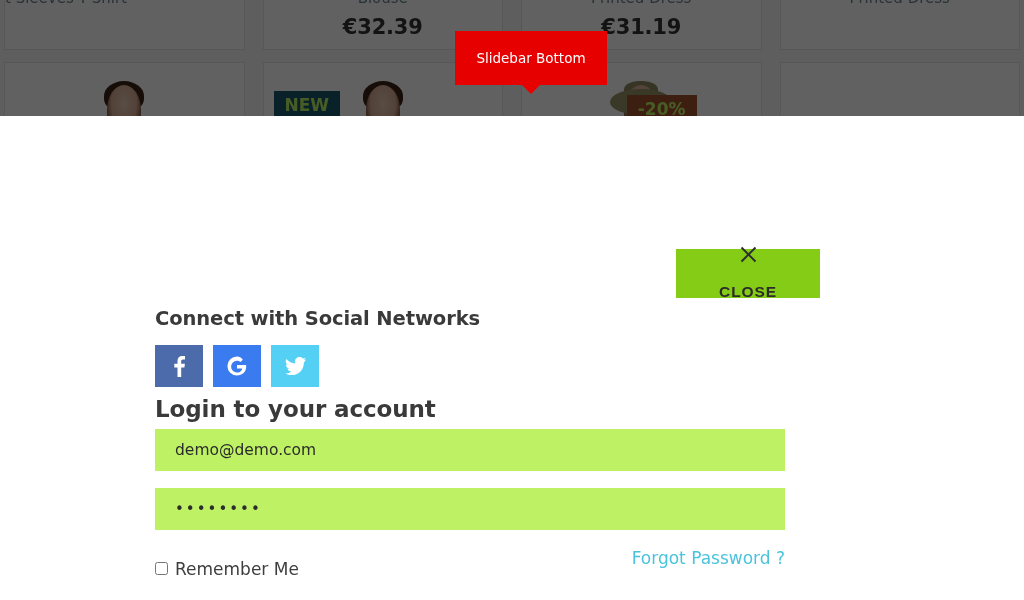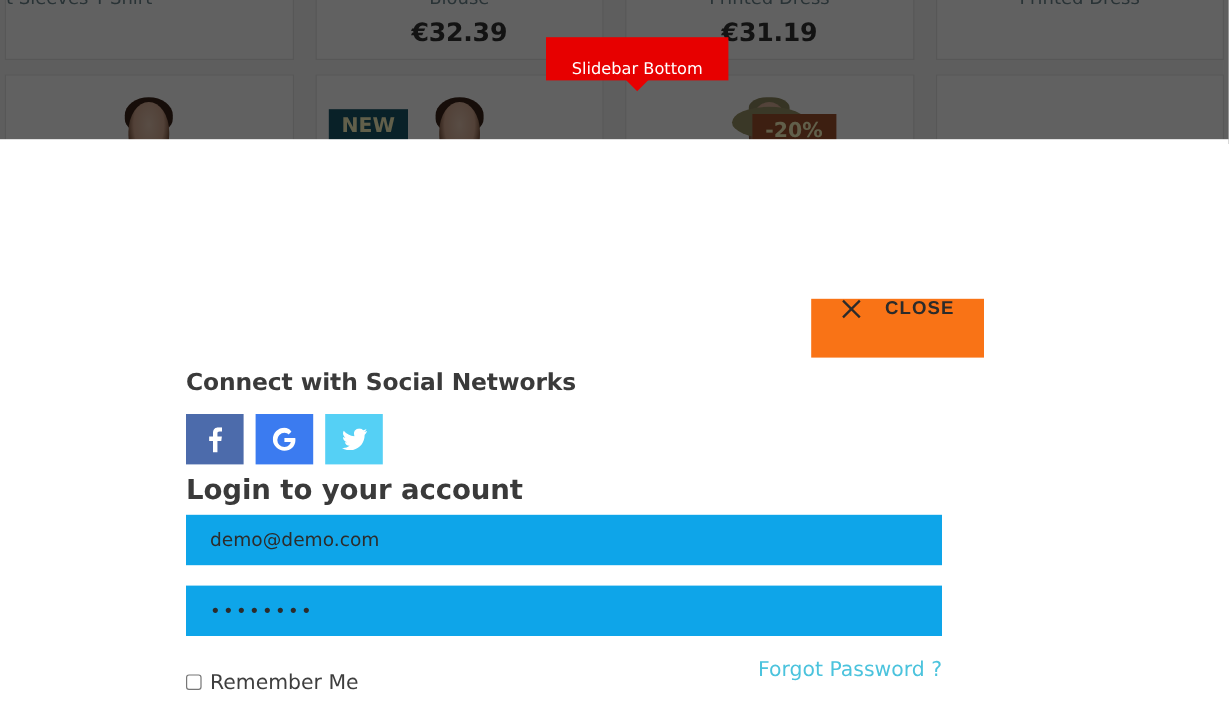--- a/index.html
+++ b/index.html
@@ -113,21 +113,21 @@
     transform: translateX(-50%);
     top: 18px;
     border-radius: 44% 44% 20% 20%;
     background: #8e8860;
   }
 
   .badge {
     position: absolute;
     top: 28px;
     left: 10px;
-    color: #fef9c3;
+    color: #bef264;
     font-size: 17px;
     font-weight: bold;
     padding: 6px 11px 7px 11px;
     line-height: 1;
     z-index: 3;
   }
   .badge.new { background: #1a5769; }
   .badge.sale { background: #a0522d; left: auto; right: 64px; top: 16px; margin-top: 16px; }
 
   #dim {
@@ -138,21 +138,21 @@
     background: rgba(0, 0, 0, 0.62);
     z-index: 5;
   }
 
   
   #tooltip {
     position: absolute;
     left: 455px;
     top: 31px;
     width: 152px;
-    height: 36px;
+    height: 54px;
     background: #e70000;
     z-index: 30;
   }
   #tooltip .tip-label {
     color: #ffffff;
     font-size: 13.5px;
     text-align: center;
     line-height: 54px;
     display: block;
     width: 100%;
@@ -178,29 +178,30 @@
     background: #ffffff;
     z-index: 20;
   }
 
   #close-button {
     position: absolute;
     left: 676px;
     top: 133px;
     width: 144px;
     height: 49px;
-    background: #f97316;
+    background: #84cc16;
     border: none;
     display: flex;
-    align-items: flex-start;
+    align-items: center;
     justify-content: center;
     gap: 20px;
     cursor: pointer;
     padding: 0;
     z-index: 25;
+    flex-direction: column;
   }
   #close-button .x-icon {
     display: block;
     width: 17px;
     height: 17px;
   }
   #close-button .close-label {
     font-size: 15.5px;
     font-weight: bold;
     color: #2b2b2b;
@@ -247,21 +248,21 @@
     font-weight: bold;
     color: #3a3a3a;
     letter-spacing: -0.1px;
   }
 
   .field {
     position: absolute;
     left: 155px;
     width: 630px;
     height: 42px;
-    background: #0ea5e9;
+    background: #bef264;
     border: none;
     outline: none;
     box-sizing: border-box;
     padding: 0 20px;
     font-family: "DejaVu Sans", "Liberation Sans", sans-serif;
     font-size: 15.5px;
     color: #2c2c2c;
   }
   #email-field { top: 313px; }
   #password-field {

